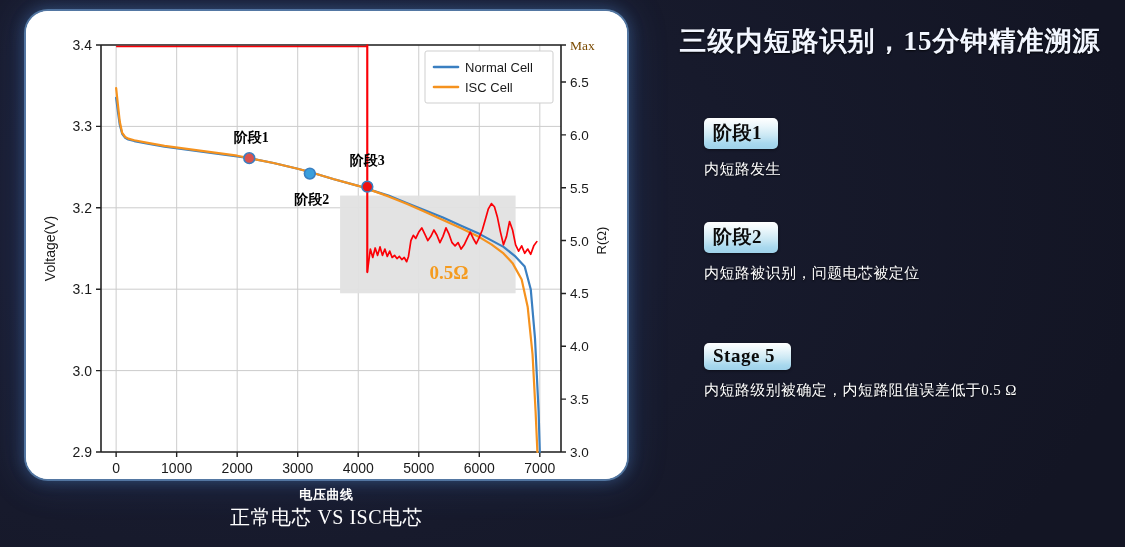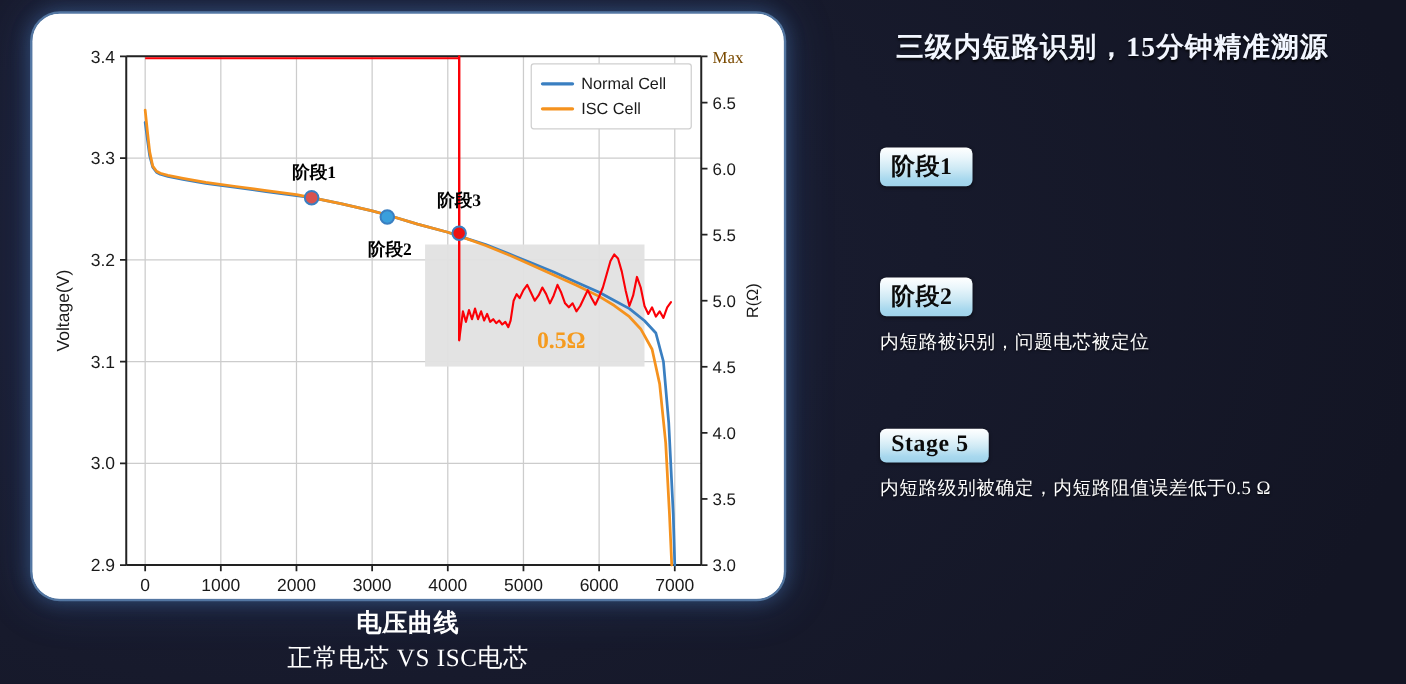--- a/index.html
+++ b/index.html
@@ -38,21 +38,21 @@
 
   #caption {
     position: absolute;
     left: 26px; top: 486px;
     width: 601px;
     text-align: center;
     color: #ffffff;
     line-height: 1.38;
   }
   #caption .cap-main {
-    font-size: 20px; font-weight: bold;
+    font-size: 13px; font-weight: bold;
     font-family: "Liberation Serif", serif;
     letter-spacing: 0.6px;
     display: block;
   }
   #caption .cap-sub {
     font-size: 20px;
     font-family: "Liberation Serif", serif;
     letter-spacing: 0.5px;
     display: block;
   }
@@ -61,21 +61,21 @@
   #right-panel {
     position: absolute;
     left: 655px; top: 0;
     width: 470px; height: 547px;
   }
   #panel-title {
     position: absolute;
     left: 0; top: 23px; width: 470px;
     text-align: center;
     font-family: "Liberation Serif", serif;
-    font-size: 22px;
+    font-size: 27px;
     font-weight: bold;
     color: #f2f6ff;
     letter-spacing: 1px;
     text-shadow: 0 1px 2px rgba(0,0,0,0.8);
   }
   .stage-block { position: absolute; left: 49px; width: 420px; }
   #stage-1 { top: 118px; }
   #stage-2 { top: 222px; }
   #stage-3 { top: 343px; }
 
@@ -225,20 +225,21 @@
     <span class="cap-main">电压曲线</span>
     <span class="cap-sub">正常电芯 VS ISC电芯</span>
   </div>
 
   <div id="right-panel">
 
     <div id="panel-title">三级内短路识别，15分钟精准溯源</div>
 
     <div class="stage-block" id="stage-1">
       <span class="stage-badge">阶段1</span>
+      <div class="stage-desc">内短路发生</div>
     </div>
 
     <div class="stage-block" id="stage-2">
       <span class="stage-badge">阶段2</span>
       <div class="stage-desc">内短路被识别，问题电芯被定位</div>
     </div>
 
     <div class="stage-block" id="stage-3">
       <span class="stage-badge">Stage 5</span>
       <div class="stage-desc">内短路级别被确定，内短路阻值误差低于0.5 Ω</div>

